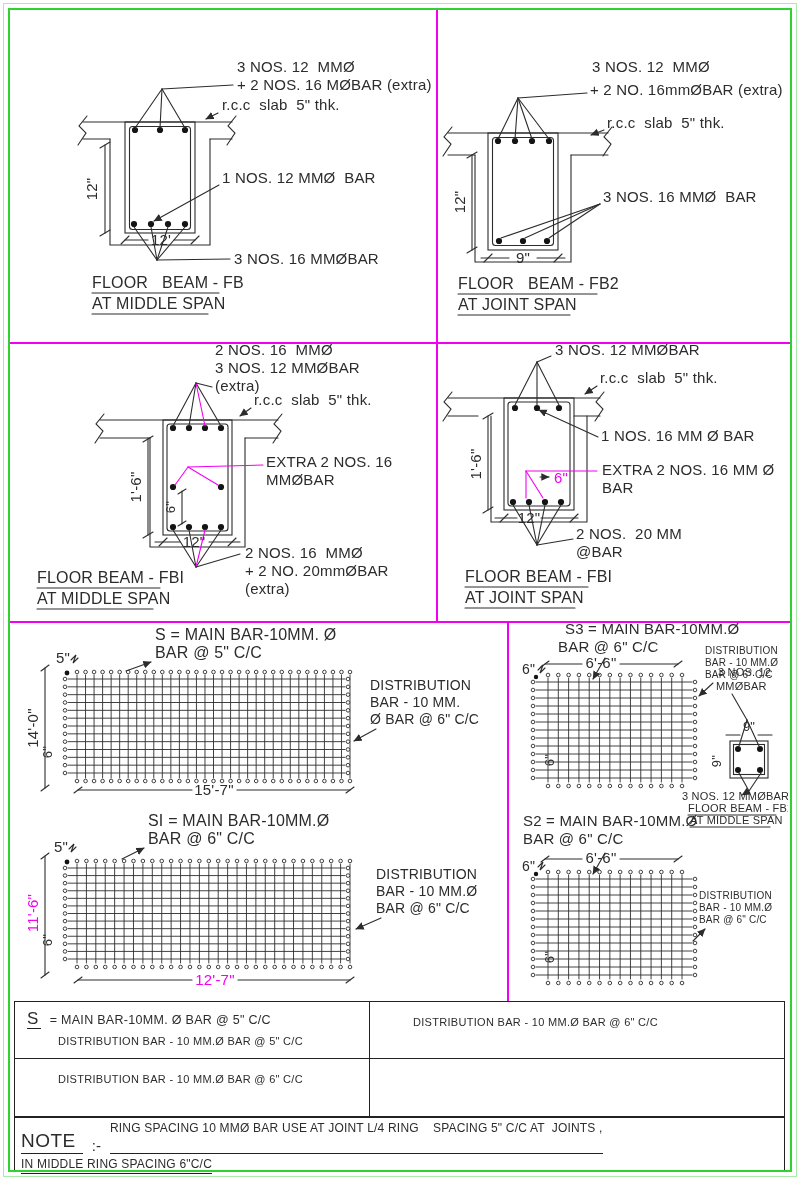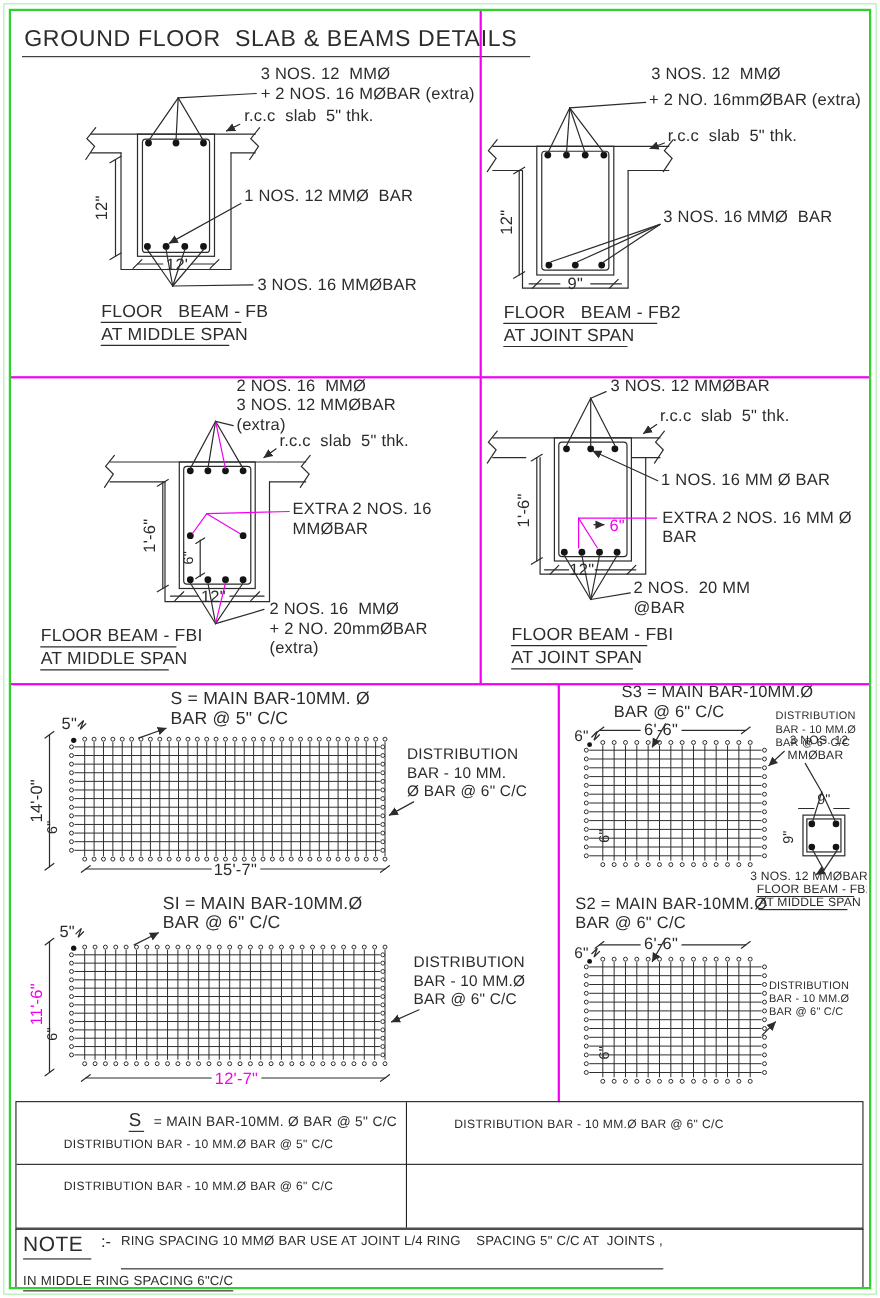--- a/index.html
+++ b/index.html
@@ -24,40 +24,39 @@
   .diag text.mid{text-anchor:middle;}
   .diag text.mag{fill:#f200f2;}
   .mesh line{stroke:#2c2c2c;stroke-width:.9;}
   .mesh circle{fill:#fff;stroke:#2c2c2c;stroke-width:.9;}
   .legend{position:absolute;left:14px;top:1001px;width:771px;height:116px;border:1.6px solid #222;
           display:grid;grid-template-columns:355px 1fr;grid-template-rows:57px 1fr;box-sizing:border-box;}
   .lcell{padding:8px 8px 0 12px;box-sizing:border-box;}
   .lcell.br{border-right:1.6px solid #222;} .lcell.bb{border-bottom:1.6px solid #222;}
   .lbl{display:inline-block;font-size:17px;border-bottom:1.4px solid #222;margin-right:9px;
        padding:0 2px 1px 0;line-height:1;}
-  .lline1{font-size:12.5px;letter-spacing:.3px;text-align:right;}
+  .lline1{font-size:12.5px;letter-spacing:.3px;}
   .lline2{font-size:11px;letter-spacing:.3px;margin-top:6px;padding-left:31px;}
   .note-box{position:absolute;left:14px;top:1117px;width:771px;height:53px;box-sizing:border-box;
             border-top:1.6px solid #222;border-left:1.6px solid #222;border-right:1.6px solid #222;
             padding:3px 8px 0 6px;}
-  .note-l1{display:flex;align-items:flex-start;gap:9px;}
+  .note-l1{display:flex;align-items:flex-end;gap:9px;}
   .note-lbl{font-size:19px;letter-spacing:.5px;border-bottom:1.5px solid #222;padding:0 7px 1px 0;}
   .note-sep{font-size:15px;}
   .note-txt{font-size:12px;border-bottom:1px solid #222;padding-bottom:18px;letter-spacing:.2px;white-space:pre;}
   .note-l2{font-size:12px;border-bottom:1px solid #222;width:fit-content;margin-top:3px;
            padding-bottom:2px;letter-spacing:.2px;}
 </style>
 </head>
 <body>
 
 <div class="sheet">
   <div class="frame-outer"></div>
   <div class="frame-inner"></div>
 
-  <div class="title">GROUND FLOOR  SLAB &amp; BEAMS DETAILS</div>
 
   <div class="mline" style="left:436px;top:10px;width:1.6px;height:612px"></div>
   <div class="mline" style="left:10px;top:342px;width:780px;height:1.6px"></div>
   <div class="mline" style="left:10px;top:621px;width:780px;height:1.6px"></div>
   <div class="mline" style="left:507px;top:622px;width:1.6px;height:380px"></div>
 
   <svg class="diag" style="left:12px;top:56px" width="425" height="287" viewBox="0 0 425 287" xml:space="preserve">
     <defs>
         <marker id="arFB" markerWidth="9" markerHeight="9" refX="7" refY="4" orient="auto">
       <path class="ah" d="M0,0.5 L7.5,4 L0,7.5 Z"></path>

